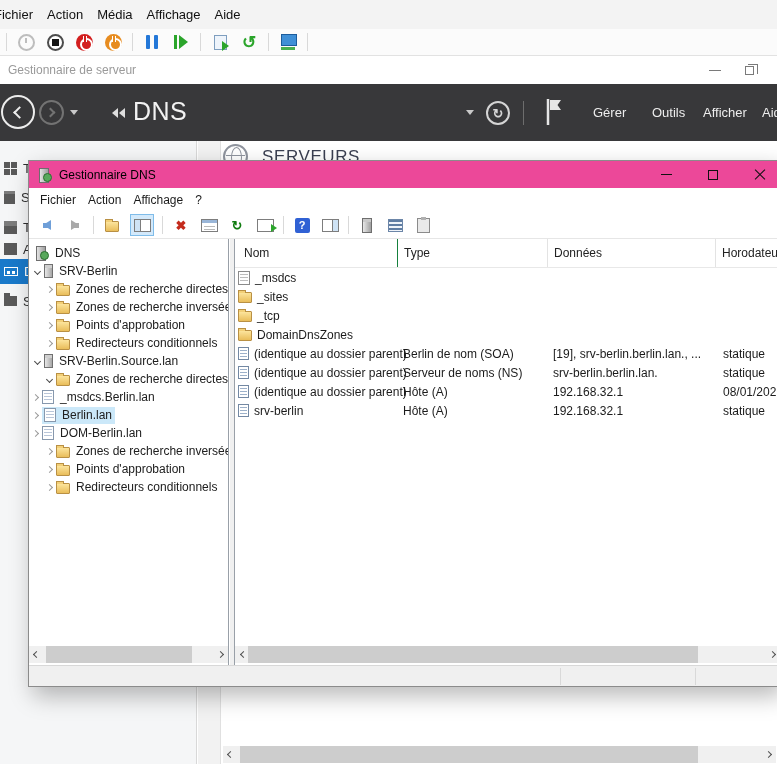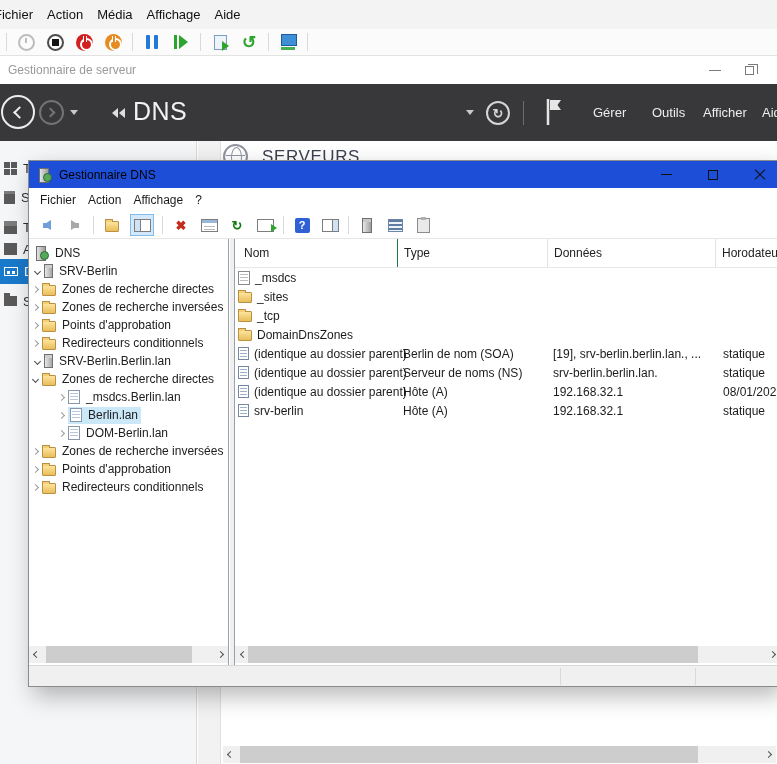--- a/index.html
+++ b/index.html
@@ -83,21 +83,21 @@
   
   .hscroll{position:absolute;height:17px;background:#f0f0f0}
   .sb-btn{position:absolute;top:0;width:15px;height:17px;display:flex;align-items:center;justify-content:center}
   .sb-ch{width:5px;height:5px;border-left:1px solid #4f4f4f;border-bottom:1px solid #4f4f4f}
   .sb-ch.l{transform:rotate(45deg)}
   .sb-ch.r{transform:rotate(225deg)}
   .sb-thumb{position:absolute;top:0;height:17px;background:#cdcdcd}
 
   
   .dnswin{left:28px;top:160px;width:750px;height:527px;background:#fff;border:1px solid #8b8b8b;box-shadow:5px 9px 22px rgba(0,0,0,.28);z-index:30}
-  .dtitle{position:absolute;left:0;top:0;right:0;height:27px;background:#1d4ed8;display:flex;align-items:center;font-size:12px;color:#000}
+  .dtitle{position:absolute;left:0;top:0;right:0;height:27px;background:#ec4899;display:flex;align-items:center;font-size:12px;color:#000}
   .dtitle .appic{margin-left:9px;margin-right:7px}
   .wbtn{position:absolute;top:0;width:46px;height:27px;display:flex;align-items:center;justify-content:center}
   .gb-min{width:11px;height:1px;background:#111}
   .gb-max{width:10px;height:10px;border:1px solid #111}
   .gb-x{position:relative;width:12px;height:12px}
   .gb-x::before,.gb-x::after{content:"";position:absolute;left:-1px;top:5px;width:14px;height:1px;background:#111}
   .gb-x::before{transform:rotate(45deg)}.gb-x::after{transform:rotate(-45deg)}
   .dmenu{position:absolute;left:0;top:27px;right:0;height:24px;display:flex;align-items:center;font-size:12px}
   .dmenu .mi{padding:0 6px}
   .dmenu .mi:first-child{margin-left:5px}
@@ -128,21 +128,21 @@
   .pane-list{position:absolute;left:205px;top:78px;right:0;height:426px;background:#fff;border-left:1px solid #99a0a8;overflow:hidden}
   .dstatus{position:absolute;left:0;bottom:0;right:0;height:21px;background:#f0f0f0;border-top:1px solid #d8d8d8}
   .ssep{position:absolute;top:2px;width:1px;height:17px;background:#d9d9d9}
 
   
   .tree{padding-top:5px;white-space:nowrap}
   .trow{height:18px;display:flex;align-items:center;font-size:12px;color:#202020}
   .chev{width:5px;height:5px;border-right:1px solid #9a9a9a;border-bottom:1px solid #9a9a9a;transform:rotate(-45deg);flex:0 0 auto}
   .chev.open{transform:rotate(45deg);border-color:#4a4a4a}
   .chevslot{width:13px;display:flex;justify-content:center;flex:0 0 auto}
-  .lvl1{padding-left:2px}.lvl2{}.lvl3{padding-left:26px}
+  .lvl1{padding-left:2px}.lvl2{padding-left:14px}.lvl3{}
   .lvl0{padding-left:6px}
   .ti{flex:0 0 auto;margin-right:6px}
   .selwrap{display:flex;align-items:center;background:#cbe8f9;height:17px;padding-right:3px}
   .selwrap .ti{margin-left:2px}
 
   
   .i-folder{width:14px;height:11px;background:linear-gradient(#fce49c,#e9bd5a);border:1px solid #b99044;border-radius:1px;position:relative;margin-top:2px}
   .i-folder::before{content:"";position:absolute;top:-3px;left:-1px;width:6px;height:2px;background:#f3d078;border:1px solid #b99044;border-bottom:none}
   .i-server{width:9px;height:14px;background:linear-gradient(90deg,#e8e8e8,#a7a7a7);border:1px solid #707070;box-shadow:inset 0 3px 0 #cfcfcf}
   .i-dns{width:14px;height:14px;position:relative}
@@ -404,21 +404,21 @@
             <span class="chev"></span>
           </span>
         <span class="ti i-folder"></span>
         <span>Redirecteurs conditionnels</span>
       </div>
       <div class="trow lvl1">
         <span class="chevslot">
             <span class="chev open"></span>
           </span>
         <span class="ti i-server"></span>
-        <span>SRV-Berlin.Berlin.lan</span>
+        <span>SRV-Berlin.Source.lan</span>
       </div>
       <div class="trow lvl2">
         <span class="chevslot">
             <span class="chev open"></span>
           </span>
         <span class="ti i-folder"></span>
         <span>Zones de recherche directes</span>
       </div>
       <div class="trow lvl3">
         <span class="chevslot">

